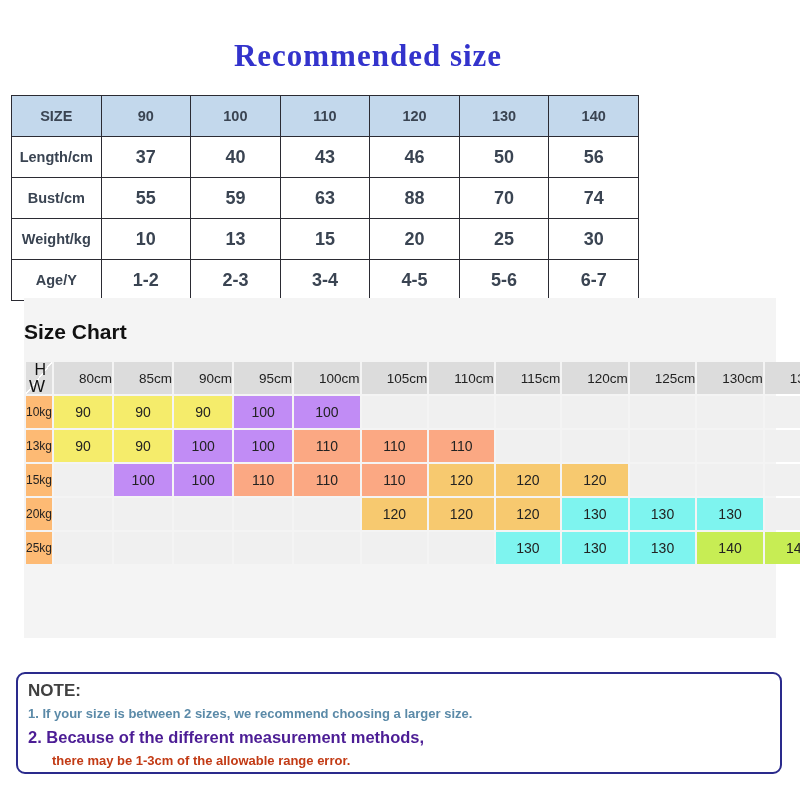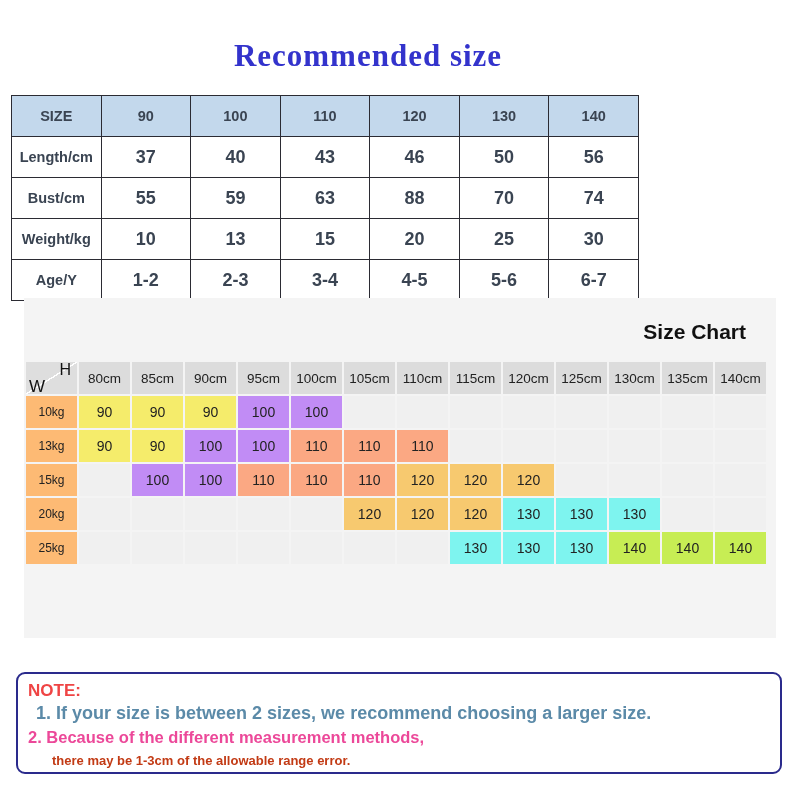--- a/index.html
+++ b/index.html
@@ -47,40 +47,40 @@
     font-size:14.5px;
   }
 
   
   .chart-panel{
     position:absolute;left:24px;top:298px;width:752px;height:340px;
     background:#f4f4f4;
   }
   .chart-title{
     position:absolute;left:0;top:22px;width:722px;
-    text-align:right;
+    text-align:left;
     font-size:21px;font-weight:700;color:#111111;
     font-family:"Liberation Sans", sans-serif;
   }
   .grid{
     position:absolute;left:0px;top:62px;
     border-collapse:separate;
     border-spacing:2px;
     table-layout:fixed;
   }
   .grid th,.grid td{
     width:51px;height:32px;
     text-align:center;vertical-align:middle;
     font-size:14px;color:#222222;
     font-family:"Liberation Sans", sans-serif;
     background:#f0f0f0;
     padding:0;
   }
   .grid th.colhead{
-    background:#dcdcdc;font-weight:400;font-size:13.5px;
+    background:#dcdcdc;font-weight:400;font-size:13.5px;padding-left:25px;
   }
   .grid th.rowhead{
     background:#fdba74;font-weight:400;font-size:12px;
   }
   .corner{
     position:relative;background:#dedede !important;
     width:51px;height:32px;
   }
   .corner .diag{
     position:absolute;left:0;top:0;width:100%;height:100%;
@@ -106,29 +106,29 @@
   
   .note-box{
     position:absolute;left:16px;top:672px;width:766px;height:102px;
     border:2px solid #2a2a8c;
     border-radius:9px;
     background:#ffffff;
     box-sizing:border-box;
     padding:6px 10px 0 10px;
   }
   .note-head{
-    color:#ef4444;font-weight:700;font-size:17px;line-height:21px;
+    color:#404040;font-weight:700;font-size:17px;line-height:21px;
     font-family:"Liberation Sans", sans-serif;
   }
   .note-l1{
-    color:#5b8aa8;font-weight:700;font-size:18px;line-height:25px;
-    font-family:"Liberation Sans", sans-serif;white-space:nowrap;margin-left:8px;
+    color:#5b8aa8;font-weight:700;font-size:13px;line-height:25px;
+    font-family:"Liberation Sans", sans-serif;white-space:nowrap;
   }
   .note-l2{
-    color:#ec4899;font-weight:700;font-size:16.5px;line-height:23px;
+    color:#4c1d95;font-weight:700;font-size:16.5px;line-height:23px;
     font-family:"Liberation Sans", sans-serif;white-space:nowrap;
   }
   .note-l3{
     color:#c23a14;font-weight:700;font-size:13px;line-height:23px;
     font-family:"Liberation Sans", sans-serif;white-space:nowrap;
     padding-left:24px;
   }
 </style>
 </head>
 <body>

